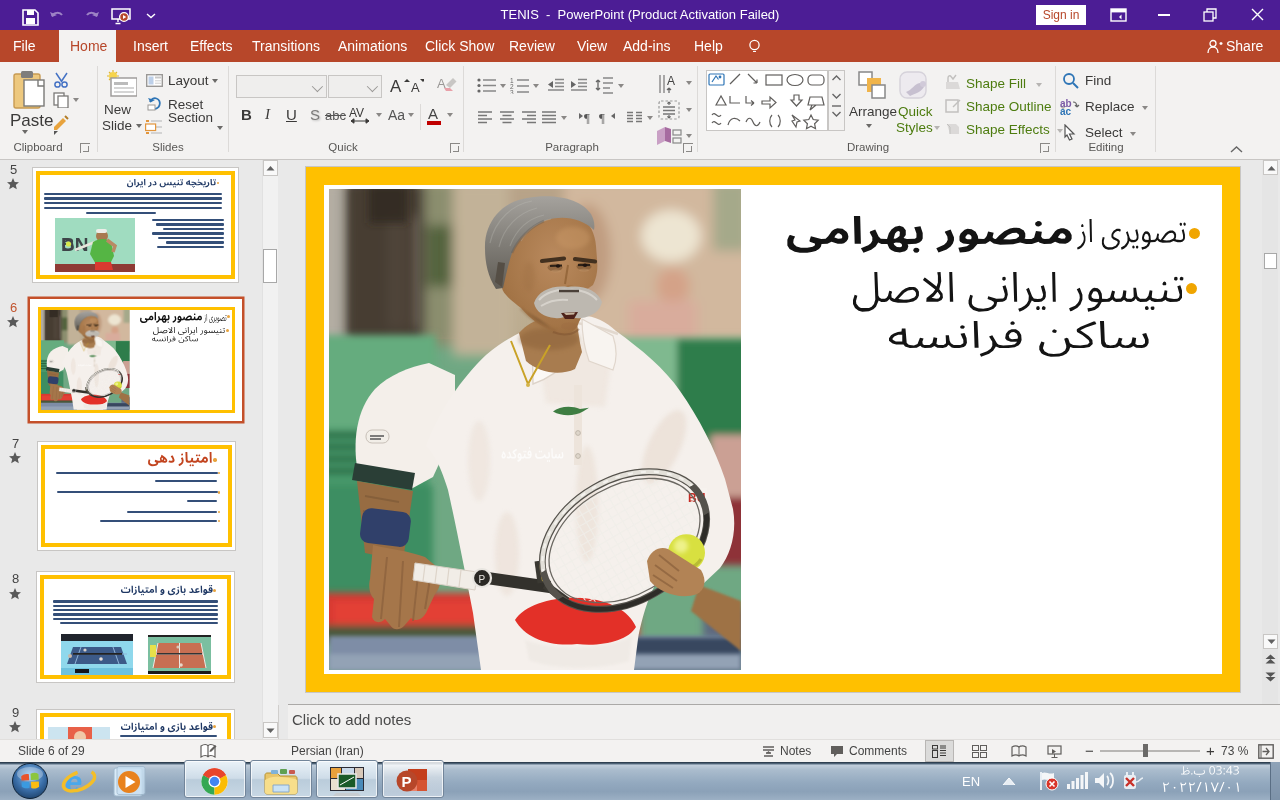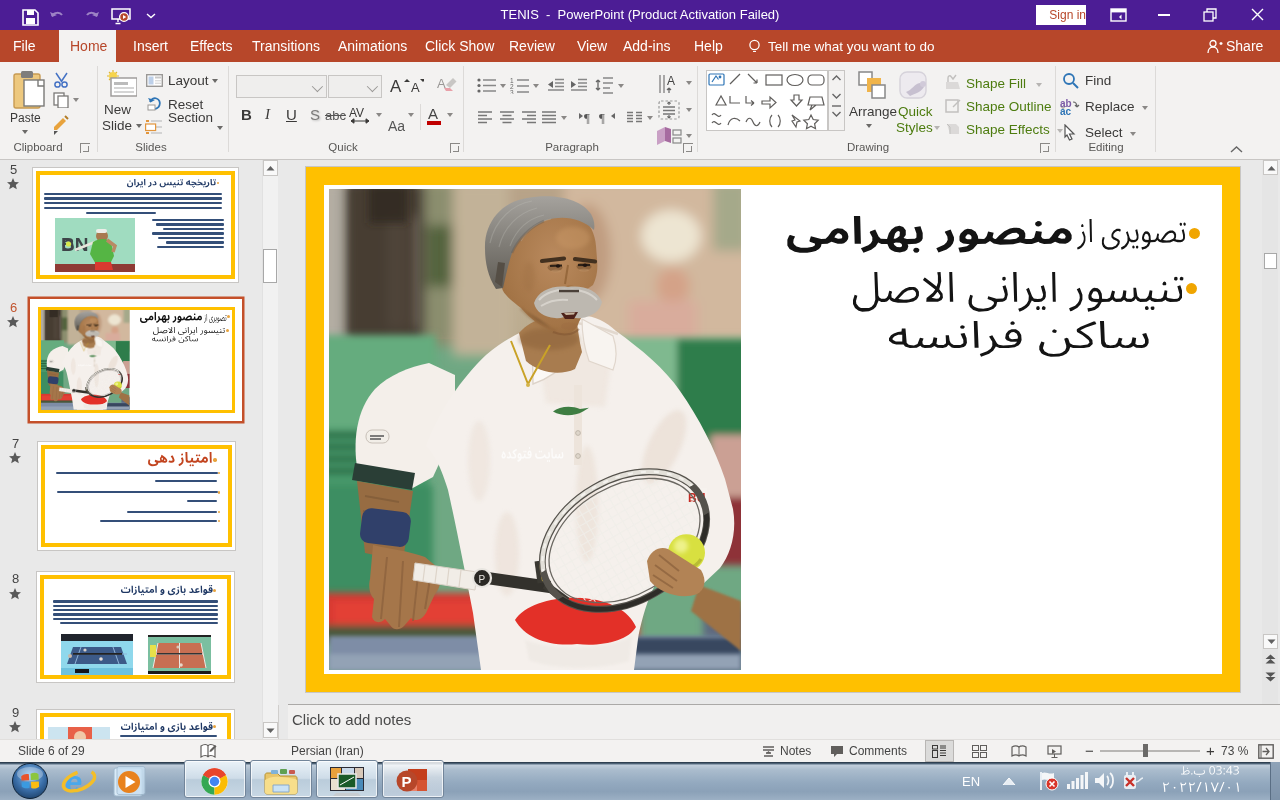--- a/index.html
+++ b/index.html
@@ -40,21 +40,21 @@
 <svg class="abs" style="left:111px;top:8px" width="20" height="17" viewBox="0 0 20 17">
       <rect x="1" y="1" width="18" height="10" fill="none" stroke="#fff" stroke-width="1.5"></rect>
       <circle cx="13" cy="9" r="4.4" fill="#B7472A" stroke="#fff" stroke-width="1.3"></circle>
       <path d="M12 7l3.2 2-3.2 2z" fill="#fff"></path>
       <path d="M7 11v3M4.5 15.5h5" stroke="#fff" stroke-width="1.4"></path>
     </svg>
 <svg class="abs" style="left:146px;top:13px" width="10" height="6" viewBox="0 0 10 6">
       <path d="M1 1l4 3.5L9 1" fill="none" stroke="#fff" stroke-width="1.4"></path>
     </svg>
 <div class="abs" style="left:440px;top:7px;width:400px;text-align:center;font-size:13px;white-space:nowrap">TENIS &nbsp;-&nbsp; PowerPoint (Product Activation Failed)</div>
-<div class="abs" style="left:1036px;top:5px;width:50px;height:20px;background:#fff;color:#B7472A;font-size:12px;text-align:right;line-height:20px">Sign in</div>
+<div class="abs" style="left:1036px;top:5px;width:50px;height:20px;background:#fff;color:#B7472A;font-size:12px;text-align:center;line-height:20px">Sign in</div>
 <svg class="abs" style="left:1110px;top:8px" width="17" height="15" viewBox="0 0 17 15">
       <rect x="1" y="1" width="15" height="12" fill="none" stroke="#fff" stroke-width="1.4"></rect>
       <rect x="1" y="1" width="15" height="3.4" fill="#fff"></rect>
       <path d="M9 9l2.5-2.5v5z" fill="#fff"></path>
     </svg>
 <div class="abs" style="left:1158px;top:14px;width:12px;height:1.6px;background:#fff"></div>
 <svg class="abs" style="left:1203px;top:8px" width="14" height="14" viewBox="0 0 14 14">
       <rect x="1" y="4" width="9" height="9" fill="none" stroke="#fff" stroke-width="1.3"></rect>
       <path d="M4 4V1h9v9h-3" fill="none" stroke="#fff" stroke-width="1.3"></path>
     </svg>
@@ -72,21 +72,20 @@
 <div class="tab" style="left:425px;width:57px">Click Show</div>
 <div class="tab" style="left:509px;width:37px">Review</div>
 <div class="tab" style="left:577px;width:31px">View</div>
 <div class="tab" style="left:623px;width:45px">Add-ins</div>
 <div class="tab" style="left:694px;width:26px">Help</div>
 <div class="tab" style="left:70px;width:46px;color:#B7472A">Home</div>
 <svg class="abs" style="left:748px;top:9px" width="13" height="17" viewBox="0 0 13 17">
       <circle cx="6.5" cy="6" r="4.6" fill="none" stroke="#fff" stroke-width="1.3"></circle>
       <path d="M5 10.5h3M5 12.5h3" stroke="#fff" stroke-width="1.2"></path>
     </svg>
-<div class="tab" style="left:768px;font-size:13.5px">Tell me what you want to do</div>
 <svg class="abs" style="left:1207px;top:9px" width="16" height="15" viewBox="0 0 16 15">
       <circle cx="6" cy="4.5" r="3" fill="none" stroke="#fff" stroke-width="1.3"></circle>
       <path d="M1 14c0-4 2.5-6 5-6s5 2 5 6" fill="none" stroke="#fff" stroke-width="1.3"></path>
       <path d="M12.5 4.5h3M14 3v3" stroke="#fff" stroke-width="1.3"></path>
     </svg>
 <div class="tab" style="left:1226px">Share</div>
   </div>
 <div id="ribbon">
 
 <div class="gdiv" style="left:97px"></div>
@@ -95,21 +94,21 @@
     <div class="gdiv" style="left:697px"></div>
     <div class="gdiv" style="left:1055px"></div>
     <div class="gdiv" style="left:1155px"></div>
 
 <svg class="abs" style="left:12px;top:8px" width="36" height="42" viewBox="0 0 36 42">
       <rect x="2" y="4" width="26" height="34" rx="2" fill="#EDC87E" stroke="#C89B52" stroke-width="1.4"></rect>
       <rect x="9" y="1" width="12" height="7" rx="1.5" fill="#7F7E7C"></rect>
       <rect x="12" y="10" width="20" height="26" fill="#fff" stroke="#7A7977" stroke-width="1.4"></rect>
       <path d="M26 10v6h6" fill="none" stroke="#7A7977" stroke-width="1.4"></path>
     </svg>
-<div class="rbtxt" style="left:10px;top:49px;font-size:12px">Paste</div>
+<div class="rbtxt" style="left:10px;top:49px;font-size:17px">Paste</div>
 <div class="dd" style="left:22px;top:68px"></div>
 <svg class="abs" style="left:53px;top:10px" width="17" height="16" viewBox="0 0 17 16">
       <path d="M3 1l6 9M14 1L8 10" stroke="#4472C4" stroke-width="1.5" fill="none"></path>
       <circle cx="4.5" cy="12.5" r="2.6" fill="none" stroke="#4472C4" stroke-width="1.5"></circle>
       <circle cx="11.5" cy="12.5" r="2.6" fill="none" stroke="#4472C4" stroke-width="1.5"></circle>
     </svg>
 <svg class="abs" style="left:53px;top:30px" width="16" height="16" viewBox="0 0 16 16">
       <rect x="1" y="1" width="10" height="12" fill="#fff" stroke="#7A7977" stroke-width="1.3"></rect>
       <rect x="5" y="4" width="10" height="12" fill="#fff" stroke="#7A7977" stroke-width="1.3"></rect>
     </svg>
@@ -148,21 +147,21 @@
       <rect x="2" y="9" width="7" height="5" fill="#fff" stroke="#9a9896"></rect>
     </svg>
 <div class="rbtxt" style="left:168px;top:35px">Reset</div>
 <svg class="abs" style="left:145px;top:57px" width="18" height="16" viewBox="0 0 18 16">
       <path d="M6 2h11M6 8h11M6 14h11" stroke="#C9C9C9" stroke-width="1.6"></path>
       <path d="M1 2h3M1 8h3M1 14h3" stroke="#E2953C" stroke-width="2.2"></path>
       <rect x="0.6" y="5" width="10" height="6.5" fill="#fff" stroke="#E2953C" stroke-width="1.2"></rect>
     </svg>
 <div class="rbtxt" style="left:168px;top:48px">Section</div>
     <div class="dd" style="left:217px;top:64px;border-top-color:#6b6a68"></div>
-<div class="glabel" style="left:91px">Slides</div>
+<div class="glabel" style="left:108px">Slides</div>
 
 <div class="combo" style="left:236px;top:13px;width:91px"></div>
 <div class="combo" style="left:328px;top:13px;width:54px"></div>
 <svg class="abs" style="left:390px;top:14px" width="34" height="19" viewBox="0 0 34 19">
       <text x="0" y="16" font-size="17" fill="#3b3a39" font-family="Liberation Sans">A</text>
       <path d="M14 6l3-3 3 3" fill="#3b3a39"></path>
       <path d="M17 3v0" stroke="#3b3a39"></path>
       <text x="21" y="16" font-size="13" fill="#3b3a39" font-family="Liberation Sans">A</text>
       <path d="M30 3l3 3h-6z" fill="#3b3a39" transform="rotate(180 31.5 4.5)"></path>
     </svg>
@@ -174,21 +173,21 @@
 <div class="rbtxt" style="left:241px;top:44px;font-weight:bold;font-size:15px">B</div>
 <div class="rbtxt" style="left:265px;top:44px;font-style:italic;font-size:15px;font-family:'Liberation Serif'">I</div>
 <div class="rbtxt" style="left:286px;top:44px;text-decoration:underline;font-size:15px">U</div>
 <div class="rbtxt" style="left:310px;top:44px;font-size:15px;color:#7a7978;text-shadow:1px 1px 2px #bbb">S</div>
 <div class="rbtxt" style="left:325px;top:46px;font-size:13px;text-decoration:line-through;color:#555">abc</div>
 <svg class="abs" style="left:349px;top:44px" width="26" height="20" viewBox="0 0 26 20">
       <text x="0" y="11" font-size="12" fill="#3b3a39">AV</text>
       <path d="M2 15h18M2 15l3-2.2v4.4zM20 15l-3-2.2v4.4z" stroke="#3b3a39" fill="#3b3a39" stroke-width="1"></path>
     </svg>
 <div class="dd" style="left:376px;top:51px;border-top-color:#8a8886"></div>
-<div class="rbtxt" style="left:388px;top:56px;font-size:14px;color:#555">Aa</div>
+<div class="rbtxt" style="left:388px;top:45px;font-size:14px;color:#555">Aa</div>
     <div class="dd" style="left:408px;top:51px;border-top-color:#8a8886"></div>
 <div class="gdiv" style="left:420px;top:42px;height:26px"></div>
 <div class="rbtxt" style="left:428px;top:43px;font-size:15px;color:#444">A</div>
 <div class="abs" style="left:427px;top:59px;width:14px;height:4px;background:#C00000"></div>
 <div class="dd" style="left:447px;top:51px;border-top-color:#8a8886"></div>
 <div class="glabel" style="left:283px">Quick</div>
 <div class="launch" style="left:450px;top:81px"></div>
 
 <svg class="abs" style="left:477px;top:16px" width="20" height="15" viewBox="0 0 20 15">
       <circle cx="2" cy="2" r="1.6" fill="#666"></circle>

